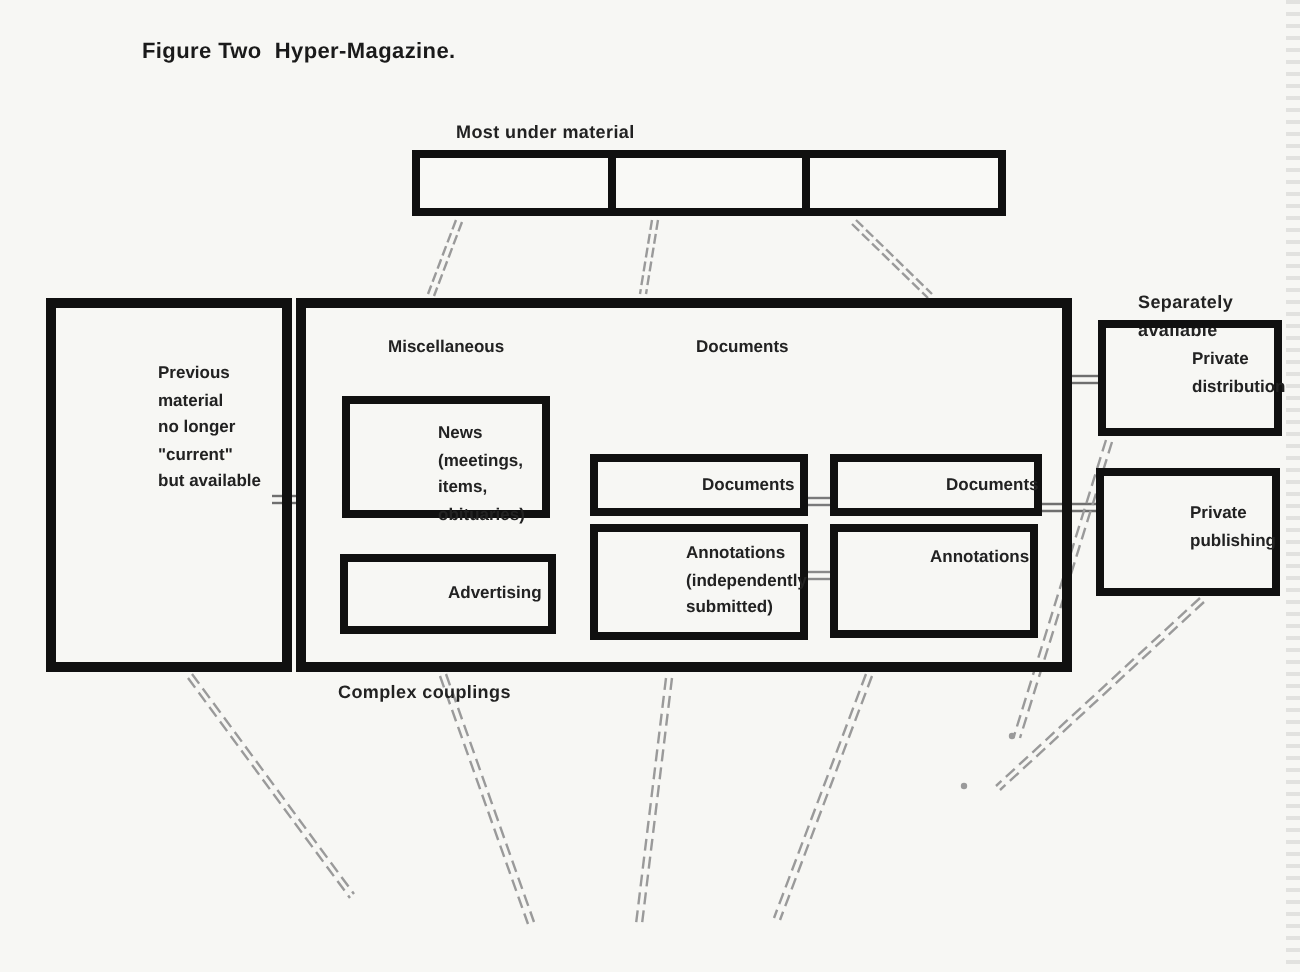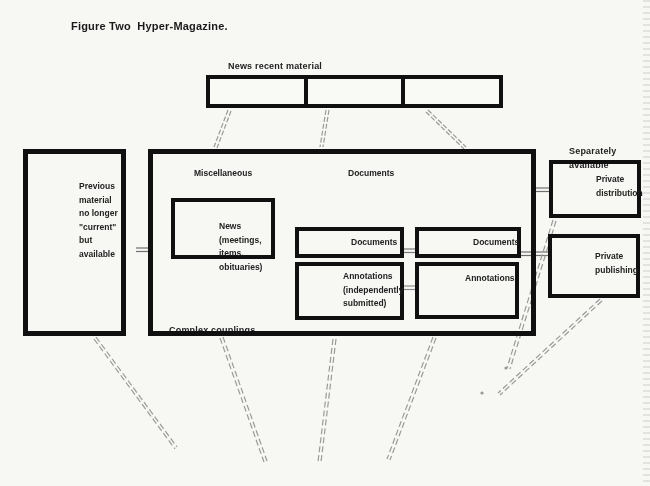--- a/index.html
+++ b/index.html
@@ -93,50 +93,53 @@
           <line x1="556" y1="221" x2="510" y2="369"></line>
       </g>
       <circle cx="482" cy="393" r="1.6" fill="#9a9a9a" stroke="none"></circle>
       <circle cx="506" cy="368" r="1.6" fill="#9a9a9a" stroke="none"></circle>
     </g>
   </svg>
 
   <div class="layer">
 
     <div id="title" class="t" style="left:40px;top:20px;">Figure Two  Hyper-Magazine.</div>
-    <div class="t" style="left:197px;top:61px;">News recent material</div>
+    <div class="t" style="left:197px;top:61px;">Most under material</div>
     <div class="t ml" style="left:538px;top:118px;margin-top:26px;">Separately
 available</div>
-    <div class="t" style="left:138px;top:325px;">Complex couplings</div>
+    <div class="t" style="left:138px;top:341px;">Complex couplings</div>
 
     <div id="top-row">
       <div class="cell"></div>
       <div class="cell"></div>
       <div class="cell"></div>
     </div>
 
-    <div class="box b5" style="left:23px;top:149px;width:103px;height:187px;">
+    <div class="box b5" style="left:23px;top:149px;width:123px;height:187px;">
       <div class="inner-text ml" style="left:20px;top:26px;">Previous
 material
 no longer
 "current"
 but available</div>
     </div>
 
     <div class="box b5" style="left:148px;top:149px;width:388px;height:187px;">
       <div class="inner-text" style="left:10px;top:14px;">Miscellaneous</div>
       <div class="inner-text" style="left:164px;top:14px;">Documents</div>
 
       <div class="box b4" style="left:18px;top:44px;width:104px;height:61px;">
-        <div class="inner-text ml" style="left:13px;top:18px;">News
+        <div class="inner-text ml" style="left:13px;top:8px;">News
 (meetings,
 items,
 obituaries)</div>
       </div>
 
+      <div class="box b4" style="left:17px;top:123px;width:108px;height:40px;">
+        <div class="inner-text" style="left:19px;top:10px;">Advertising</div>
+      </div>
 
       <div class="box b4" style="left:142px;top:73px;width:109px;height:31px;">
         <div class="inner-text" style="left:21px;top:6px;">Documents</div>
       </div>
 
       <div class="box b4" style="left:142px;top:108px;width:109px;height:58px;">
         <div class="inner-text ml" style="left:13px;top:4px;">Annotations
 (independently
 submitted)</div>
       </div>

